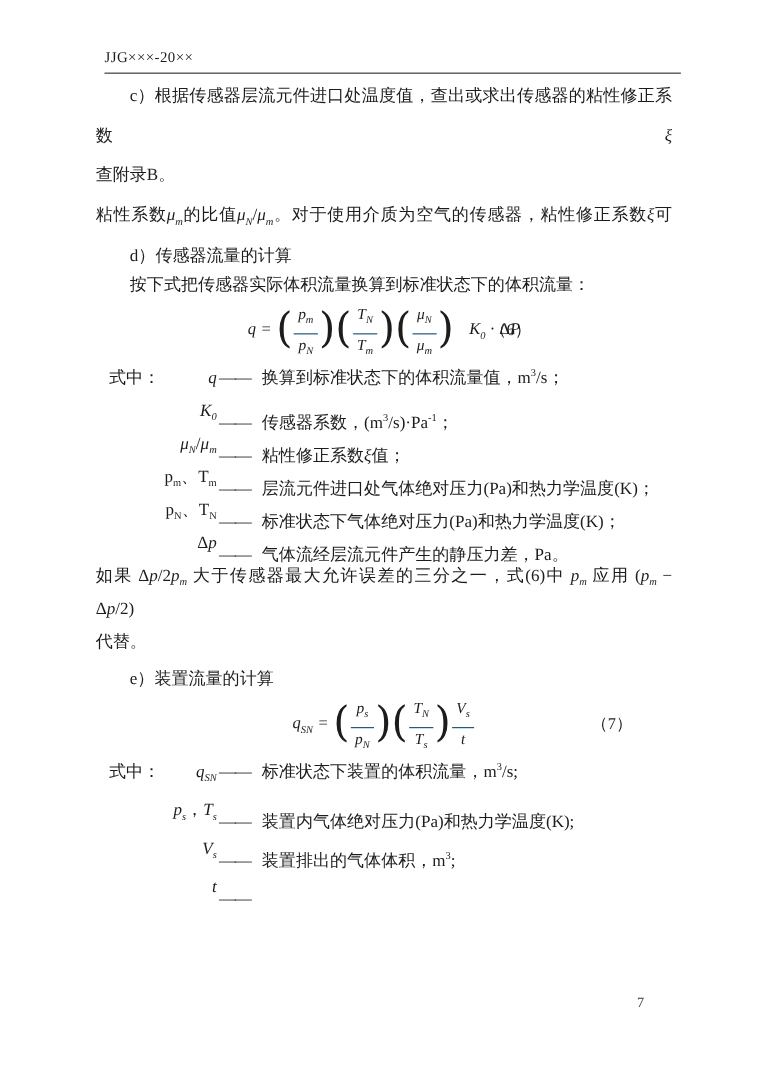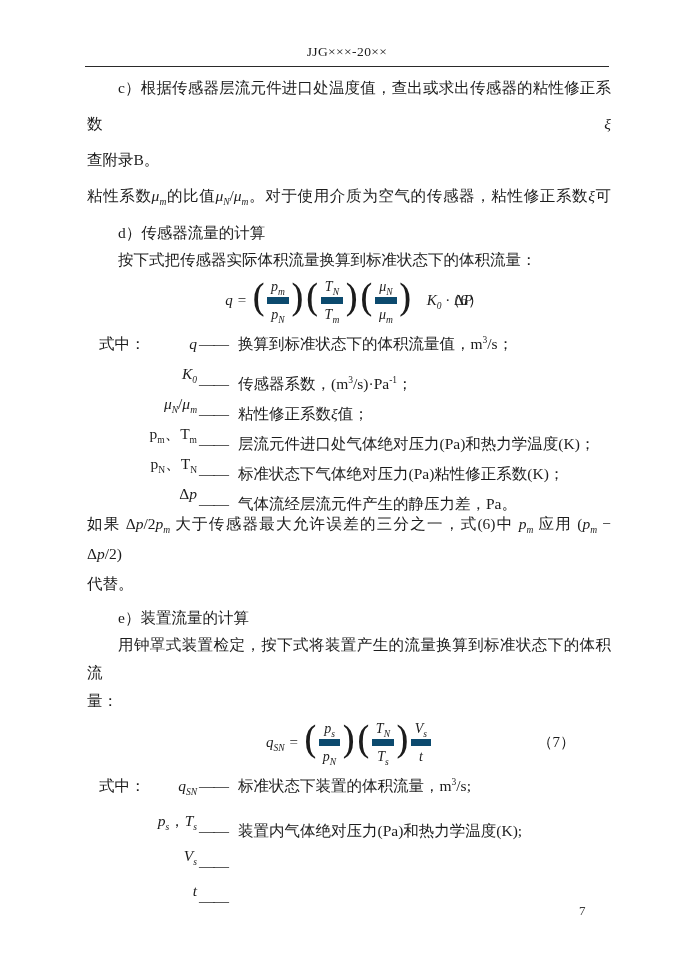--- a/index.html
+++ b/index.html
@@ -1,18 +1,18 @@
 <!DOCTYPE html>
 <html><head>
 <meta charset="utf-8">
 <style>
   html,body{margin:0;padding:0;background:#e8e8e8;}
   .page{position:relative;width:693px;height:980px;background:#ffffff;margin:0 auto;
         font-family:"Liberation Serif","DejaVu Serif",serif;color:#1c1c1c;overflow:hidden;}
-  .header{position:absolute;top:44px;left:85px;width:524px;text-align:center;
+  .header{position:absolute;top:44px;left:95px;width:524px;text-align:left;
           font-size:13.5px;letter-spacing:.4px;padding-bottom:6px;border-bottom:1.5px solid #2a2a2a;}
   .content{position:absolute;top:70px;left:87px;width:524px;font-size:15.5px;}
   .jline{line-height:36px;white-space:normal;}
   .jfull{text-align:justify;text-align-last:justify;}
   .indent{text-indent:31px;}
   .heading{line-height:27px;margin-top:5px;text-indent:31px;}
   .intro .jline{line-height:27px;}
   .intro-e .jline{line-height:28px;}
   .ivar{font-style:italic;}
   .rvar{font-style:normal;}
@@ -21,21 +21,21 @@
   
   .formula{position:relative;display:flex;justify-content:center;align-items:center;
            height:50px;margin:2px 0 4px;font-size:15px;}
   .fbody{display:inline-flex;align-items:center;}
   .fvar,.fop,.ftail{vertical-align:middle;}
   .fop{margin:0 5px;}
   .ftail{margin-left:14px;}
   .paren{font-family:"DejaVu Serif",serif;font-size:38px;line-height:0;vertical-align:middle;
          position:relative;top:-2px;}
   .frac{display:inline-block;text-align:center;vertical-align:middle;margin:0 1px;font-size:14px;}
-  .fr-n{display:block;padding:1px 4px 2px;border-bottom:7px solid #0c4a6e;line-height:1.25;}
+  .fr-n{display:block;padding:1px 4px 8px;border-bottom:1px solid #0c4a6e;line-height:1.25;}
   .fr-d{display:block;padding:2px 4px 0;line-height:1.25;}
   .fnum{position:absolute;top:50%;transform:translateY(-50%);font-size:15px;}
   .fnum-6{right:128px;}
   .fnum-7{right:36px;}
   
   .wrow{display:flex;align-items:baseline;line-height:30px;font-size:15.5px;}
   .w6 .wrow{height:30px;}
   .w7 .wrow{height:35px;}
   .wbox{display:inline-flex;justify-content:space-between;min-width:98px;flex:0 0 auto;margin-left:12px;}
   .wdash{margin-left:2px;letter-spacing:-1px;flex:0 0 auto;}
@@ -124,42 +124,38 @@
           </span>
         <span class="wdash">——</span>
         <span class="wdesc"><span>层流元件进口处气体绝对压力(Pa)和热力学温度(K)；</span></span>
       </div>
       <div class="wrow">
         <span class="wbox">
             <span class="wlabel"></span>
             <span class="wterm"><span class="rvar">p<sub>N</sub></span><span>、</span><span class="rvar">T<sub>N</sub></span></span>
           </span>
         <span class="wdash">——</span>
-        <span class="wdesc"><span>标准状态下气体绝对压力(Pa)粘性修正系数(K)；</span></span>
+        <span class="wdesc"><span>标准状态下气体绝对压力(Pa)和热力学温度(K)；</span></span>
       </div>
       <div class="wrow">
         <span class="wbox">
             <span class="wlabel"></span>
             <span class="wterm"><span>Δ</span><span class="ivar">p</span></span>
           </span>
         <span class="wdash">——</span>
         <span class="wdesc"><span>气体流经层流元件产生的静压力差，Pa。</span></span>
       </div>
     </div>
 
     <div class="para-if">
       <div class="jline jfull"><span>如果 Δ</span><span class="ivar">p</span><span>/2</span><span class="ivar">p<sub>m</sub></span><span> 大于传感器最大允许误差的三分之一，式(6)中 </span><span class="ivar">p<sub>m</sub></span><span> 应用 (</span><span class="ivar">p<sub>m</sub></span><span> − Δ</span><span class="ivar">p</span><span>/2)</span></div>
       <div class="jline"><span>代替。</span></div>
     </div>
 
     <div class="heading">e）装置流量的计算</div>
-    <div class="intro-e">
-      <div class="jline jfull indent"><span>用钟罩式装置检定，按下式将装置产生的流量换算到标准状态下的体积流</span></div>
-      <div class="jline"><span>量：</span></div>
-    </div>
 
     <div class="formula">
       <span class="fbody">
         <span class="fvar"><span class="ivar">q<sub>SN</sub></span></span>
         <span class="fop">=</span>
         <span class="paren">(</span>
         <span class="frac">
             <span class="fr-n"><span class="ivar">p<sub>s</sub></span></span>
             <span class="fr-d"><span class="ivar">p<sub>N</sub></span></span>
           </span>
@@ -194,20 +190,21 @@
           </span>
         <span class="wdash">——</span>
         <span class="wdesc"><span>装置内气体绝对压力(Pa)和热力学温度(K);</span></span>
       </div>
       <div class="wrow">
         <span class="wbox">
             <span class="wlabel"></span>
             <span class="wterm"><span class="ivar">V<sub>s</sub></span></span>
           </span>
         <span class="wdash">——</span>
+        <span class="wdesc"><span>装置排出的气体体积，m</span><sup>3</sup><span>;</span></span>
       </div>
       <div class="wrow">
         <span class="wbox">
             <span class="wlabel"></span>
             <span class="wterm"><span class="ivar">t</span></span>
           </span>
         <span class="wdash">——</span>
       </div>
     </div>
 

